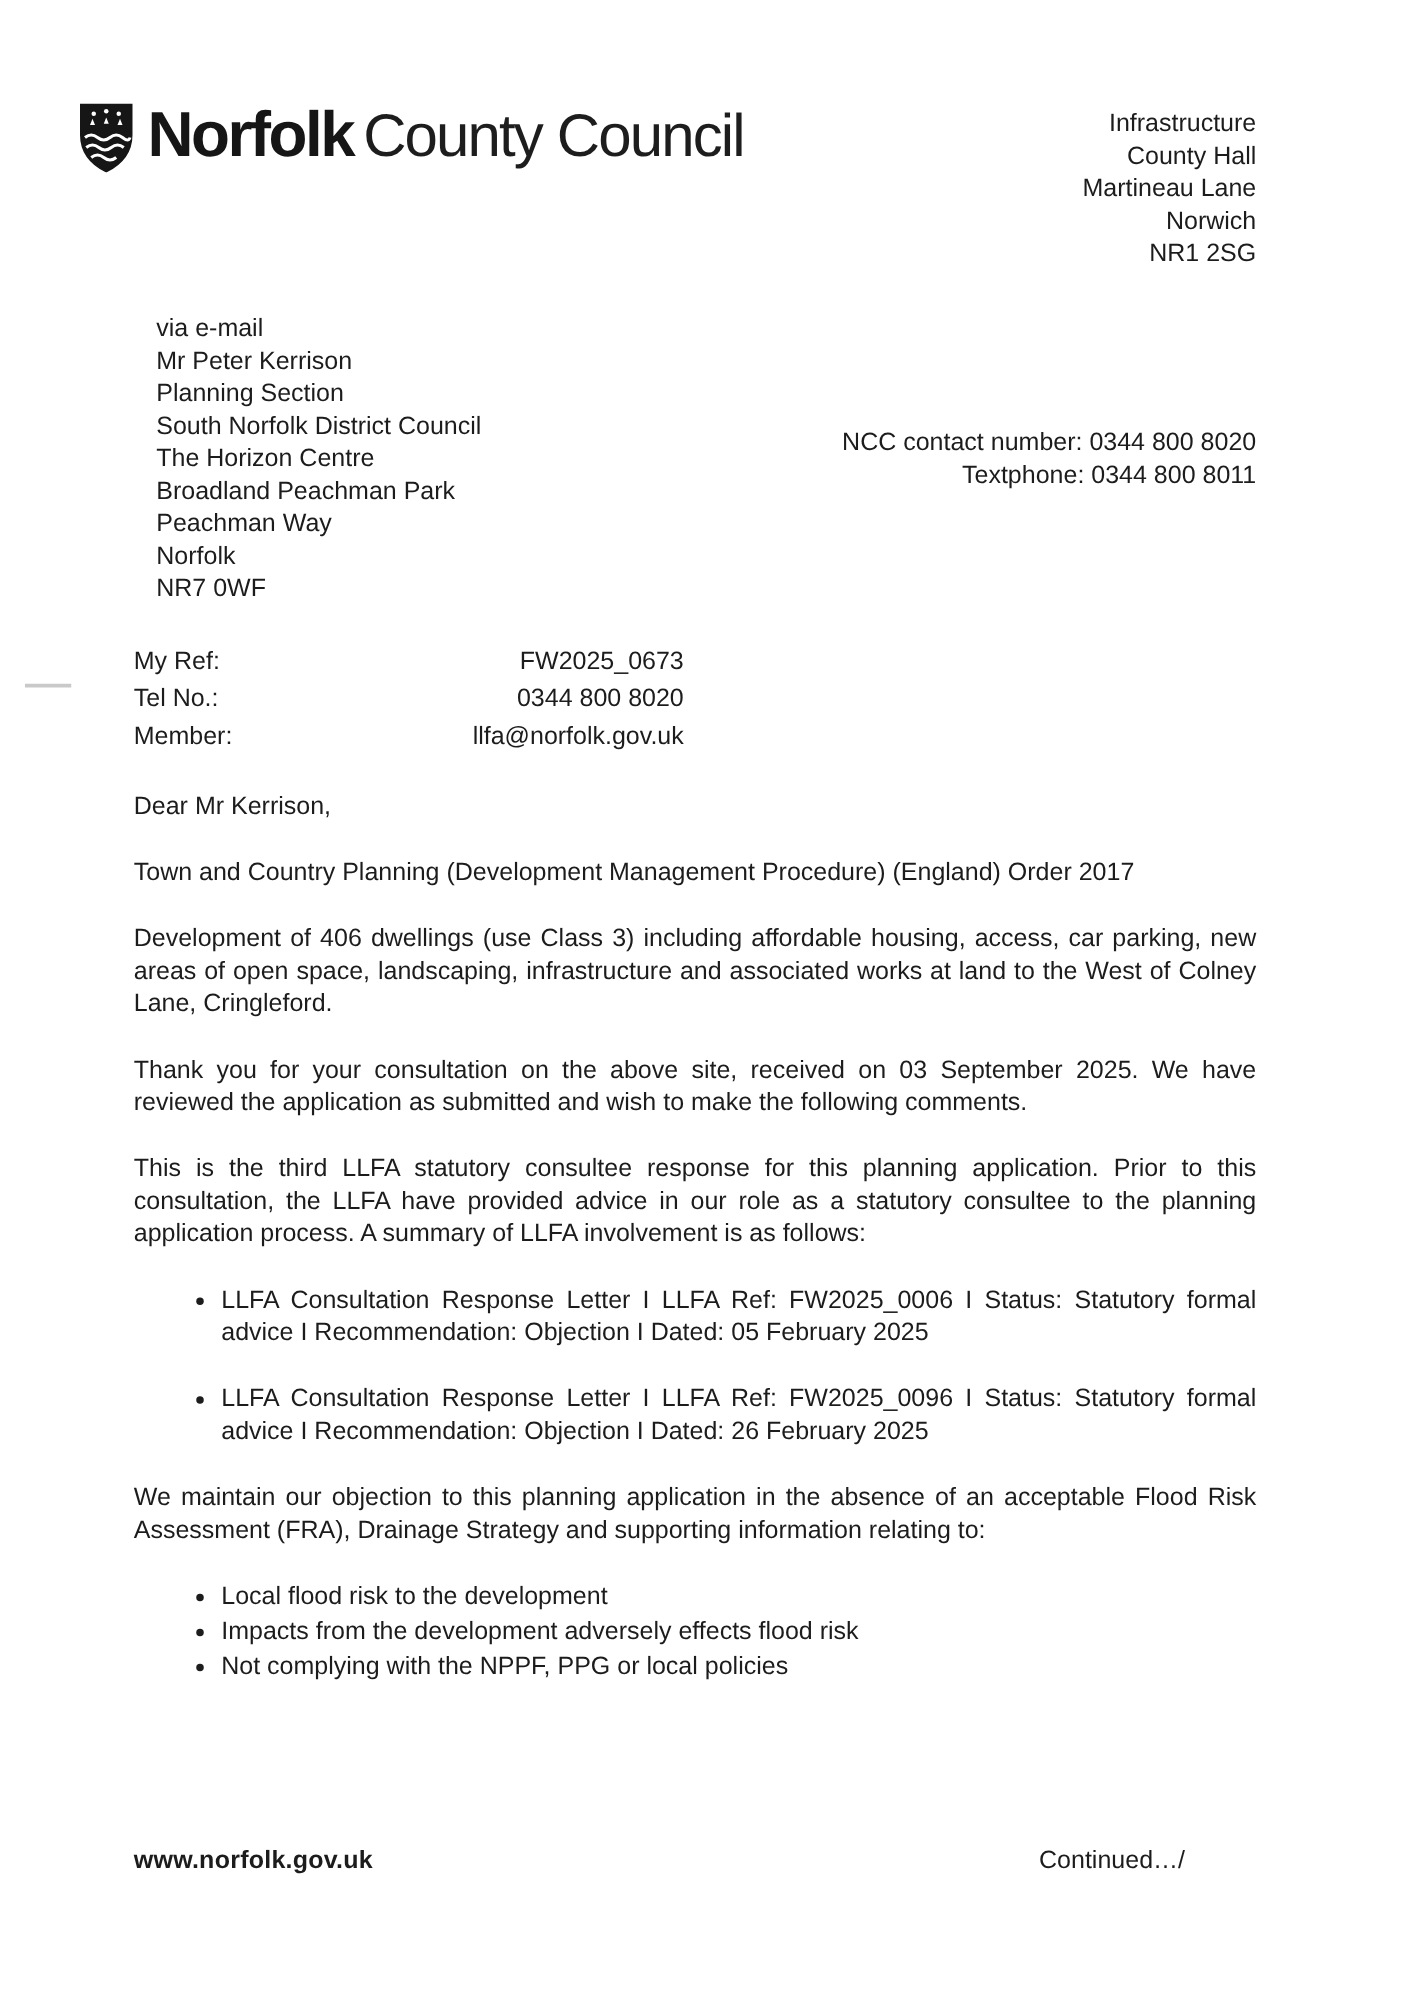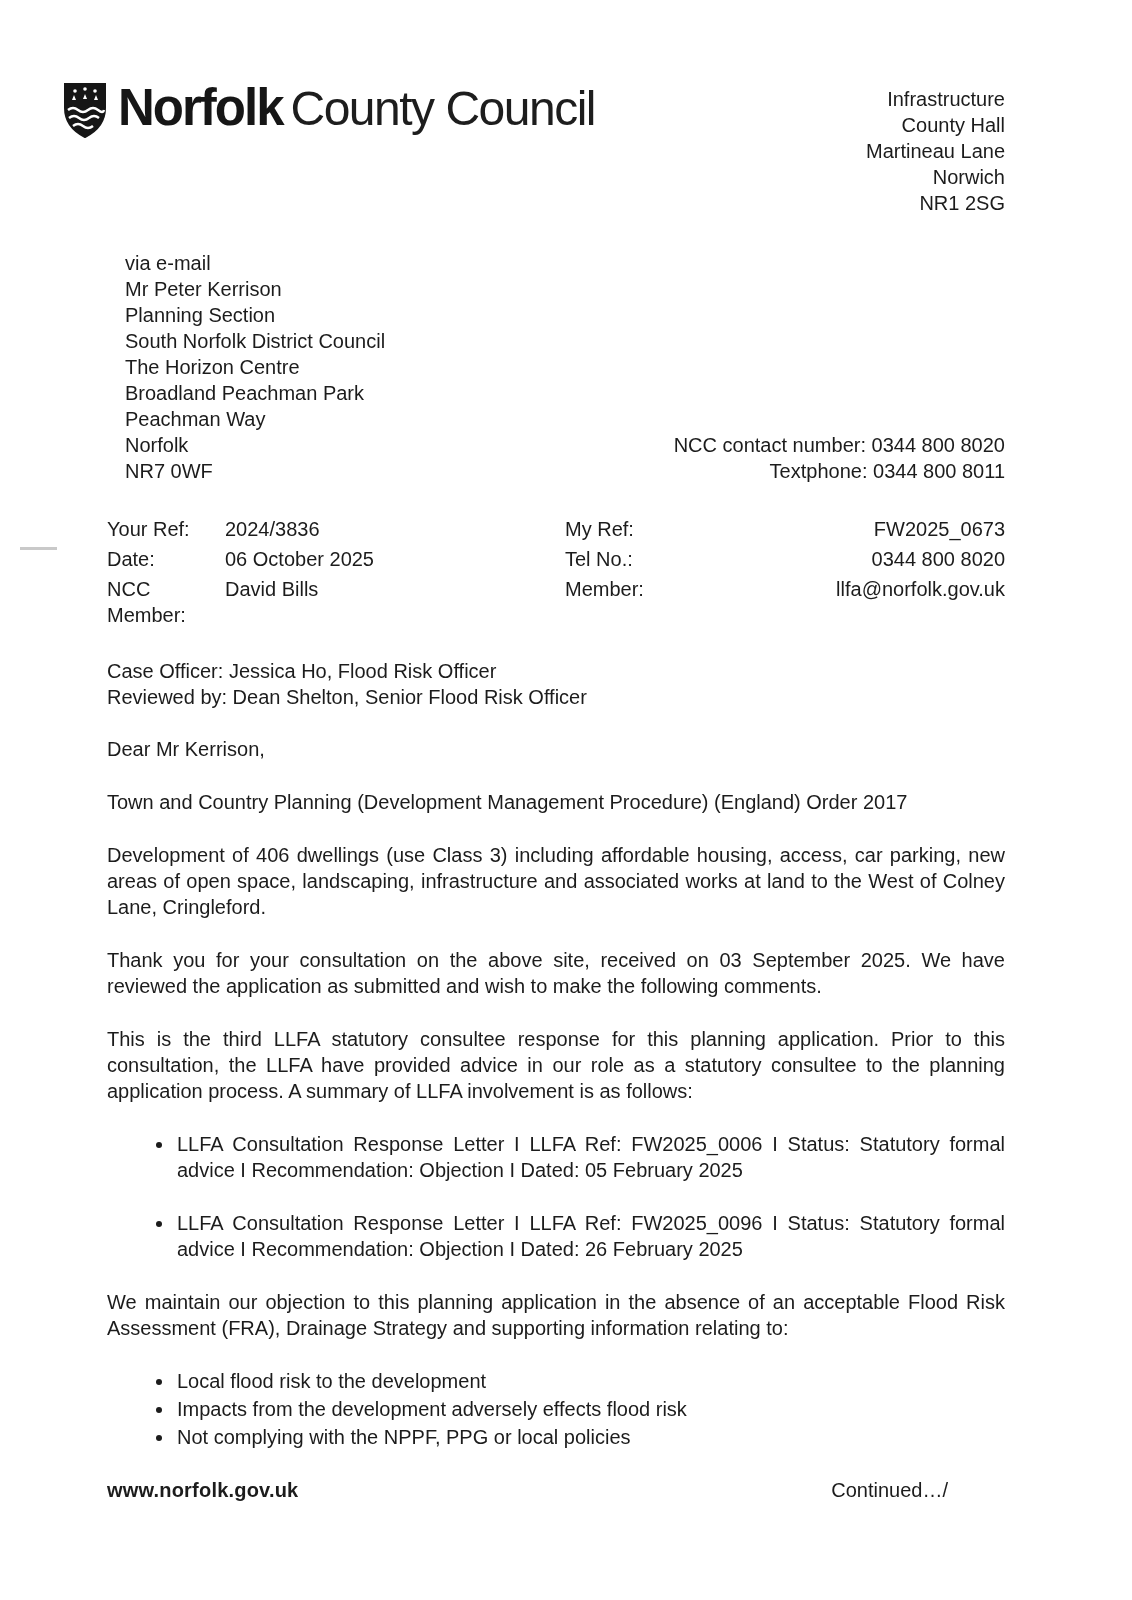--- a/index.html
+++ b/index.html
@@ -53,21 +53,21 @@
   }
   .dept-address {
     text-align: right;
     margin-top: 6px;
   }
 
   
   .addr-row {
     display: flex;
     justify-content: space-between;
-    align-items: flex-end;
+    align-items: center;
     margin-bottom: 32px;
   }
   .recipient { margin-left: 18px; }
   .contact-block { text-align: right; }
 
   
   .refs-row {
     display: flex;
     justify-content: space-between;
     margin-bottom: 26px;
@@ -160,54 +160,36 @@
       <div>Norfolk</div>
       <div>NR7 0WF</div>
     </div>
     <div class="contact-block">
       <div>NCC contact number: 0344 800 8020</div>
       <div>Textphone: 0344 800 8011</div>
     </div>
   </div>
 
   <div class="refs-row">
-    <div class="refs-col refs-left">
-      <div class="ref-line">
-        <span class="ref-label">Your Ref:</span>
-        <span class="ref-value">2024/3836</span>
-      </div>
-      <div class="ref-line">
-        <span class="ref-label">Date:</span>
-        <span class="ref-value">06 October 2025</span>
-      </div>
-      <div class="ref-line">
-        <span class="ref-label">NCC Member:</span>
-        <span class="ref-value">David Bills</span>
-      </div>
-    </div>
     <div class="refs-col refs-right">
       <div class="ref-line">
         <span class="ref-label">My Ref:</span>
         <span class="ref-value">FW2025_0673</span>
       </div>
       <div class="ref-line">
         <span class="ref-label">Tel No.:</span>
         <span class="ref-value">0344 800 8020</span>
       </div>
       <div class="ref-line">
         <span class="ref-label">Member:</span>
         <span class="ref-value">llfa@norfolk.gov.uk</span>
       </div>
     </div>
   </div>
 
-  <div class="officer-block">
-    <div>Case Officer: Jessica Ho, Flood Risk Officer</div>
-    <div>Reviewed by: Dean Shelton, Senior Flood Risk Officer</div>
-  </div>
 
   <div class="para-left">Dear Mr Kerrison,</div>
 
   <div class="para">Town and Country Planning (Development Management Procedure) (England) Order 2017</div>
 
   <div class="para">Development of 406 dwellings (use Class 3) including affordable housing, access, car parking, new areas of open space, landscaping, infrastructure and associated works at land to the West of Colney Lane, Cringleford.</div>
 
   <div class="para">Thank you for your consultation on the above site, received on 03 September 2025. We have reviewed the application as submitted and wish to make the following comments.</div>
 
   <div class="para">This is the third LLFA statutory consultee response for this planning application. Prior to this consultation, the LLFA have provided advice in our role as a statutory consultee to the planning application process. A summary of LLFA involvement is as follows:</div>

